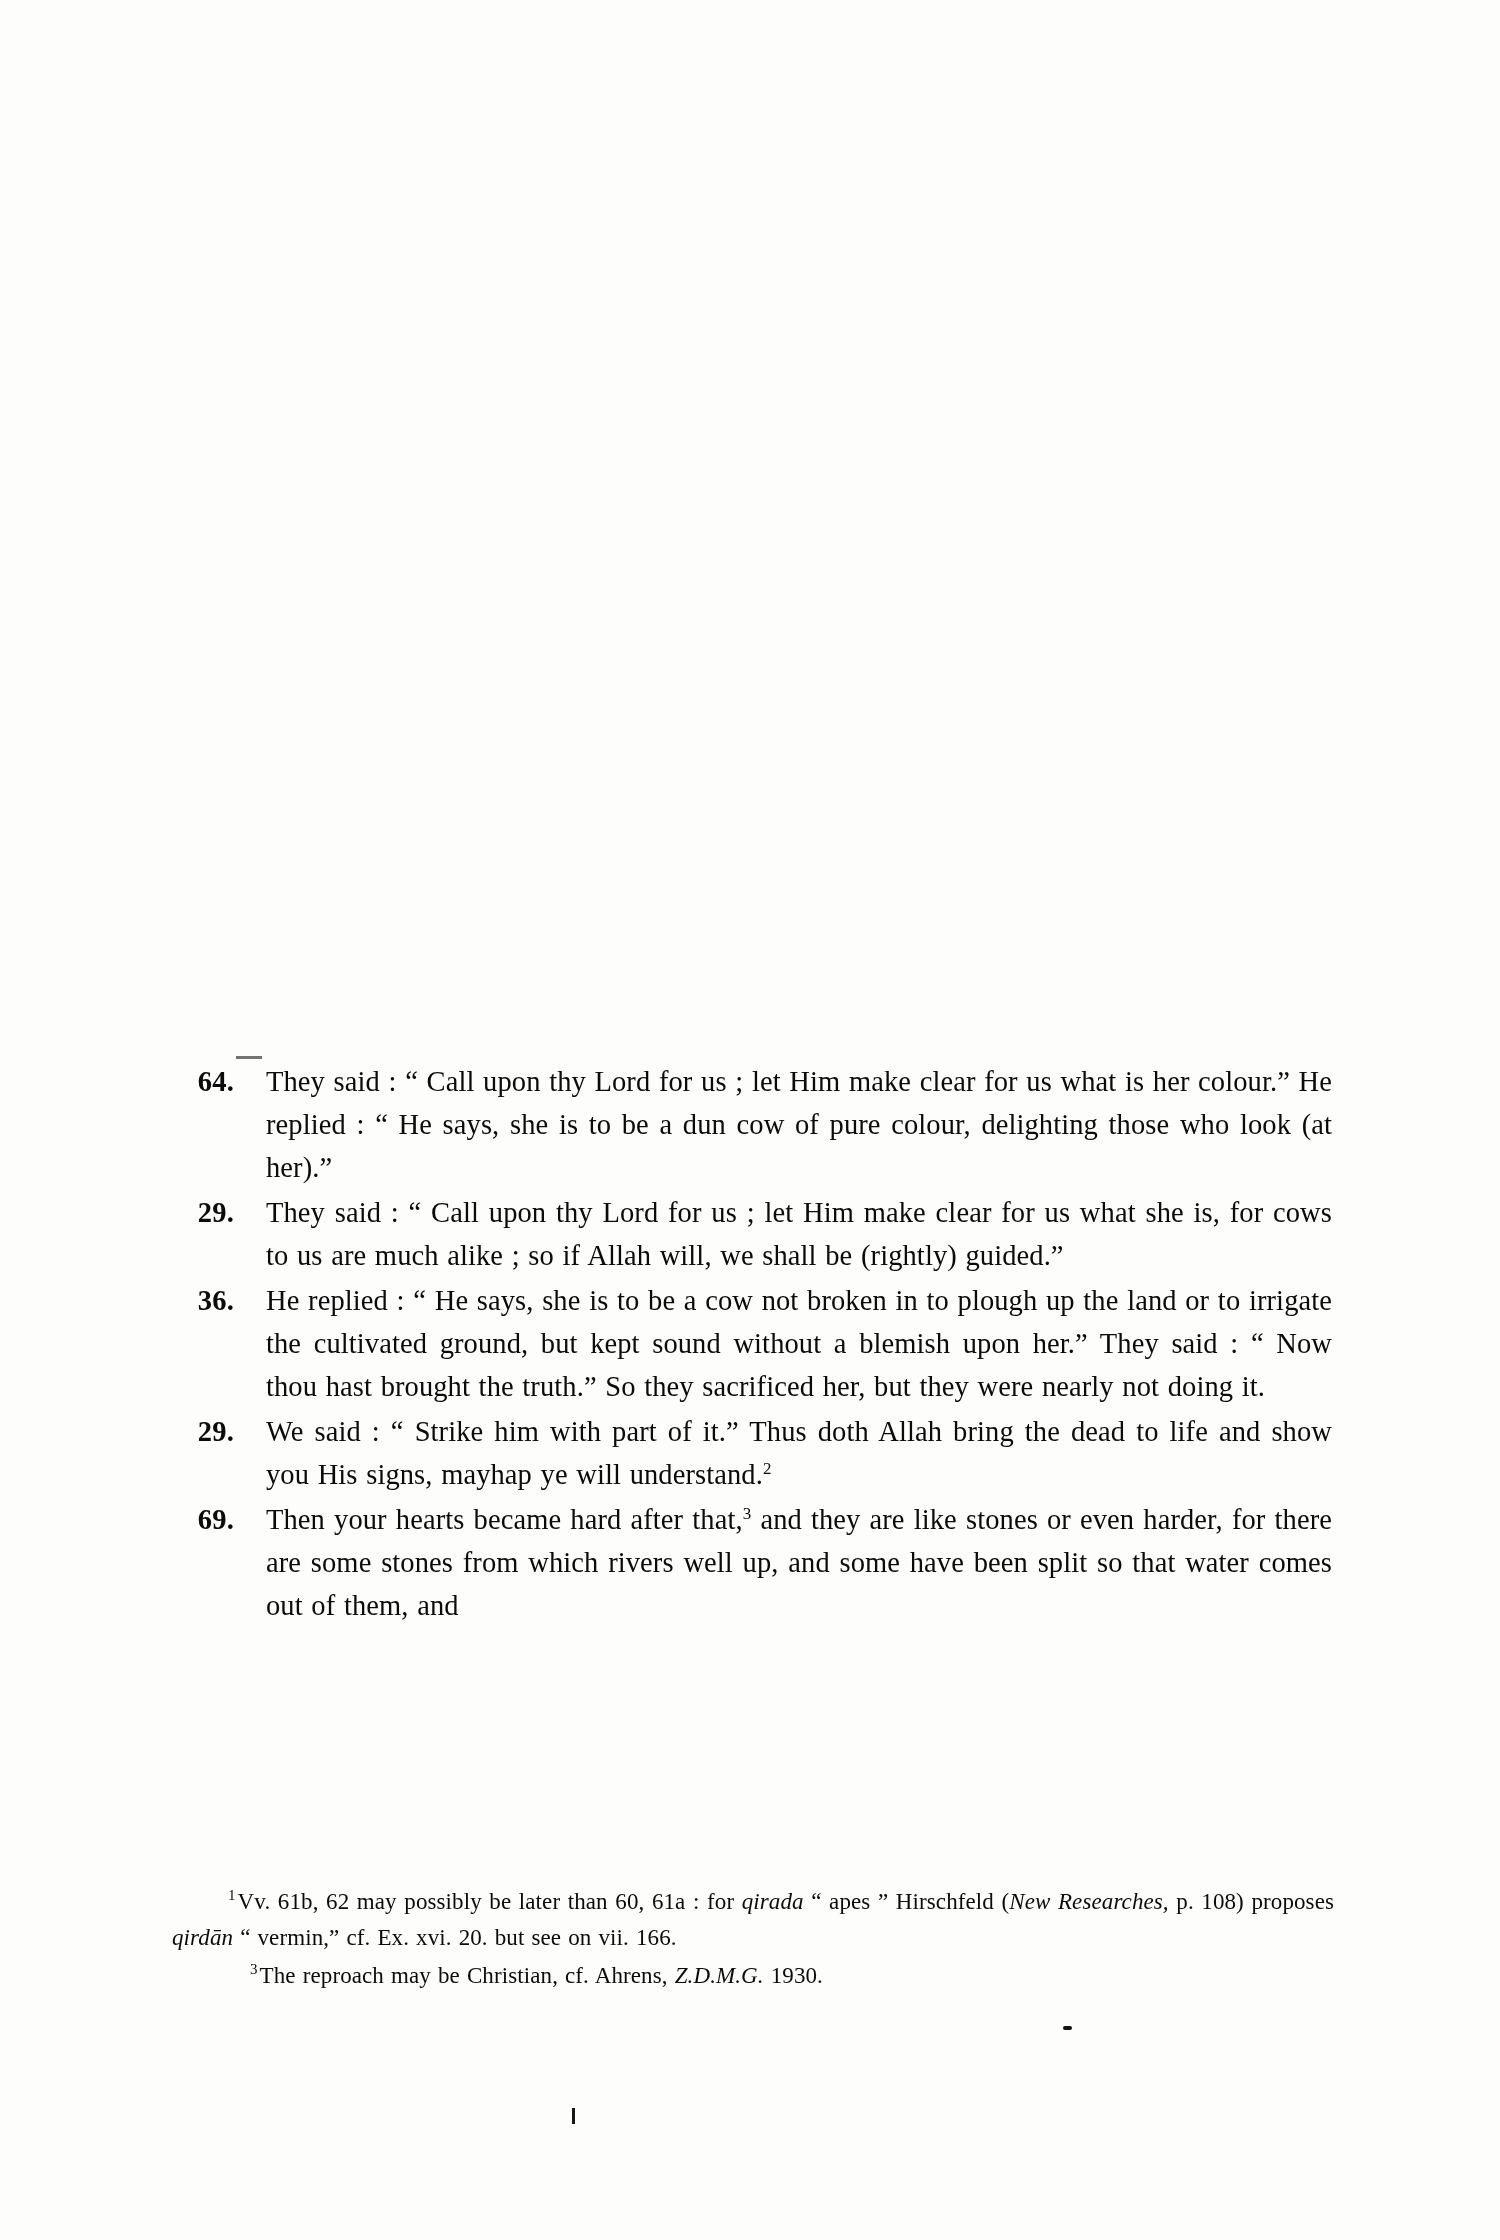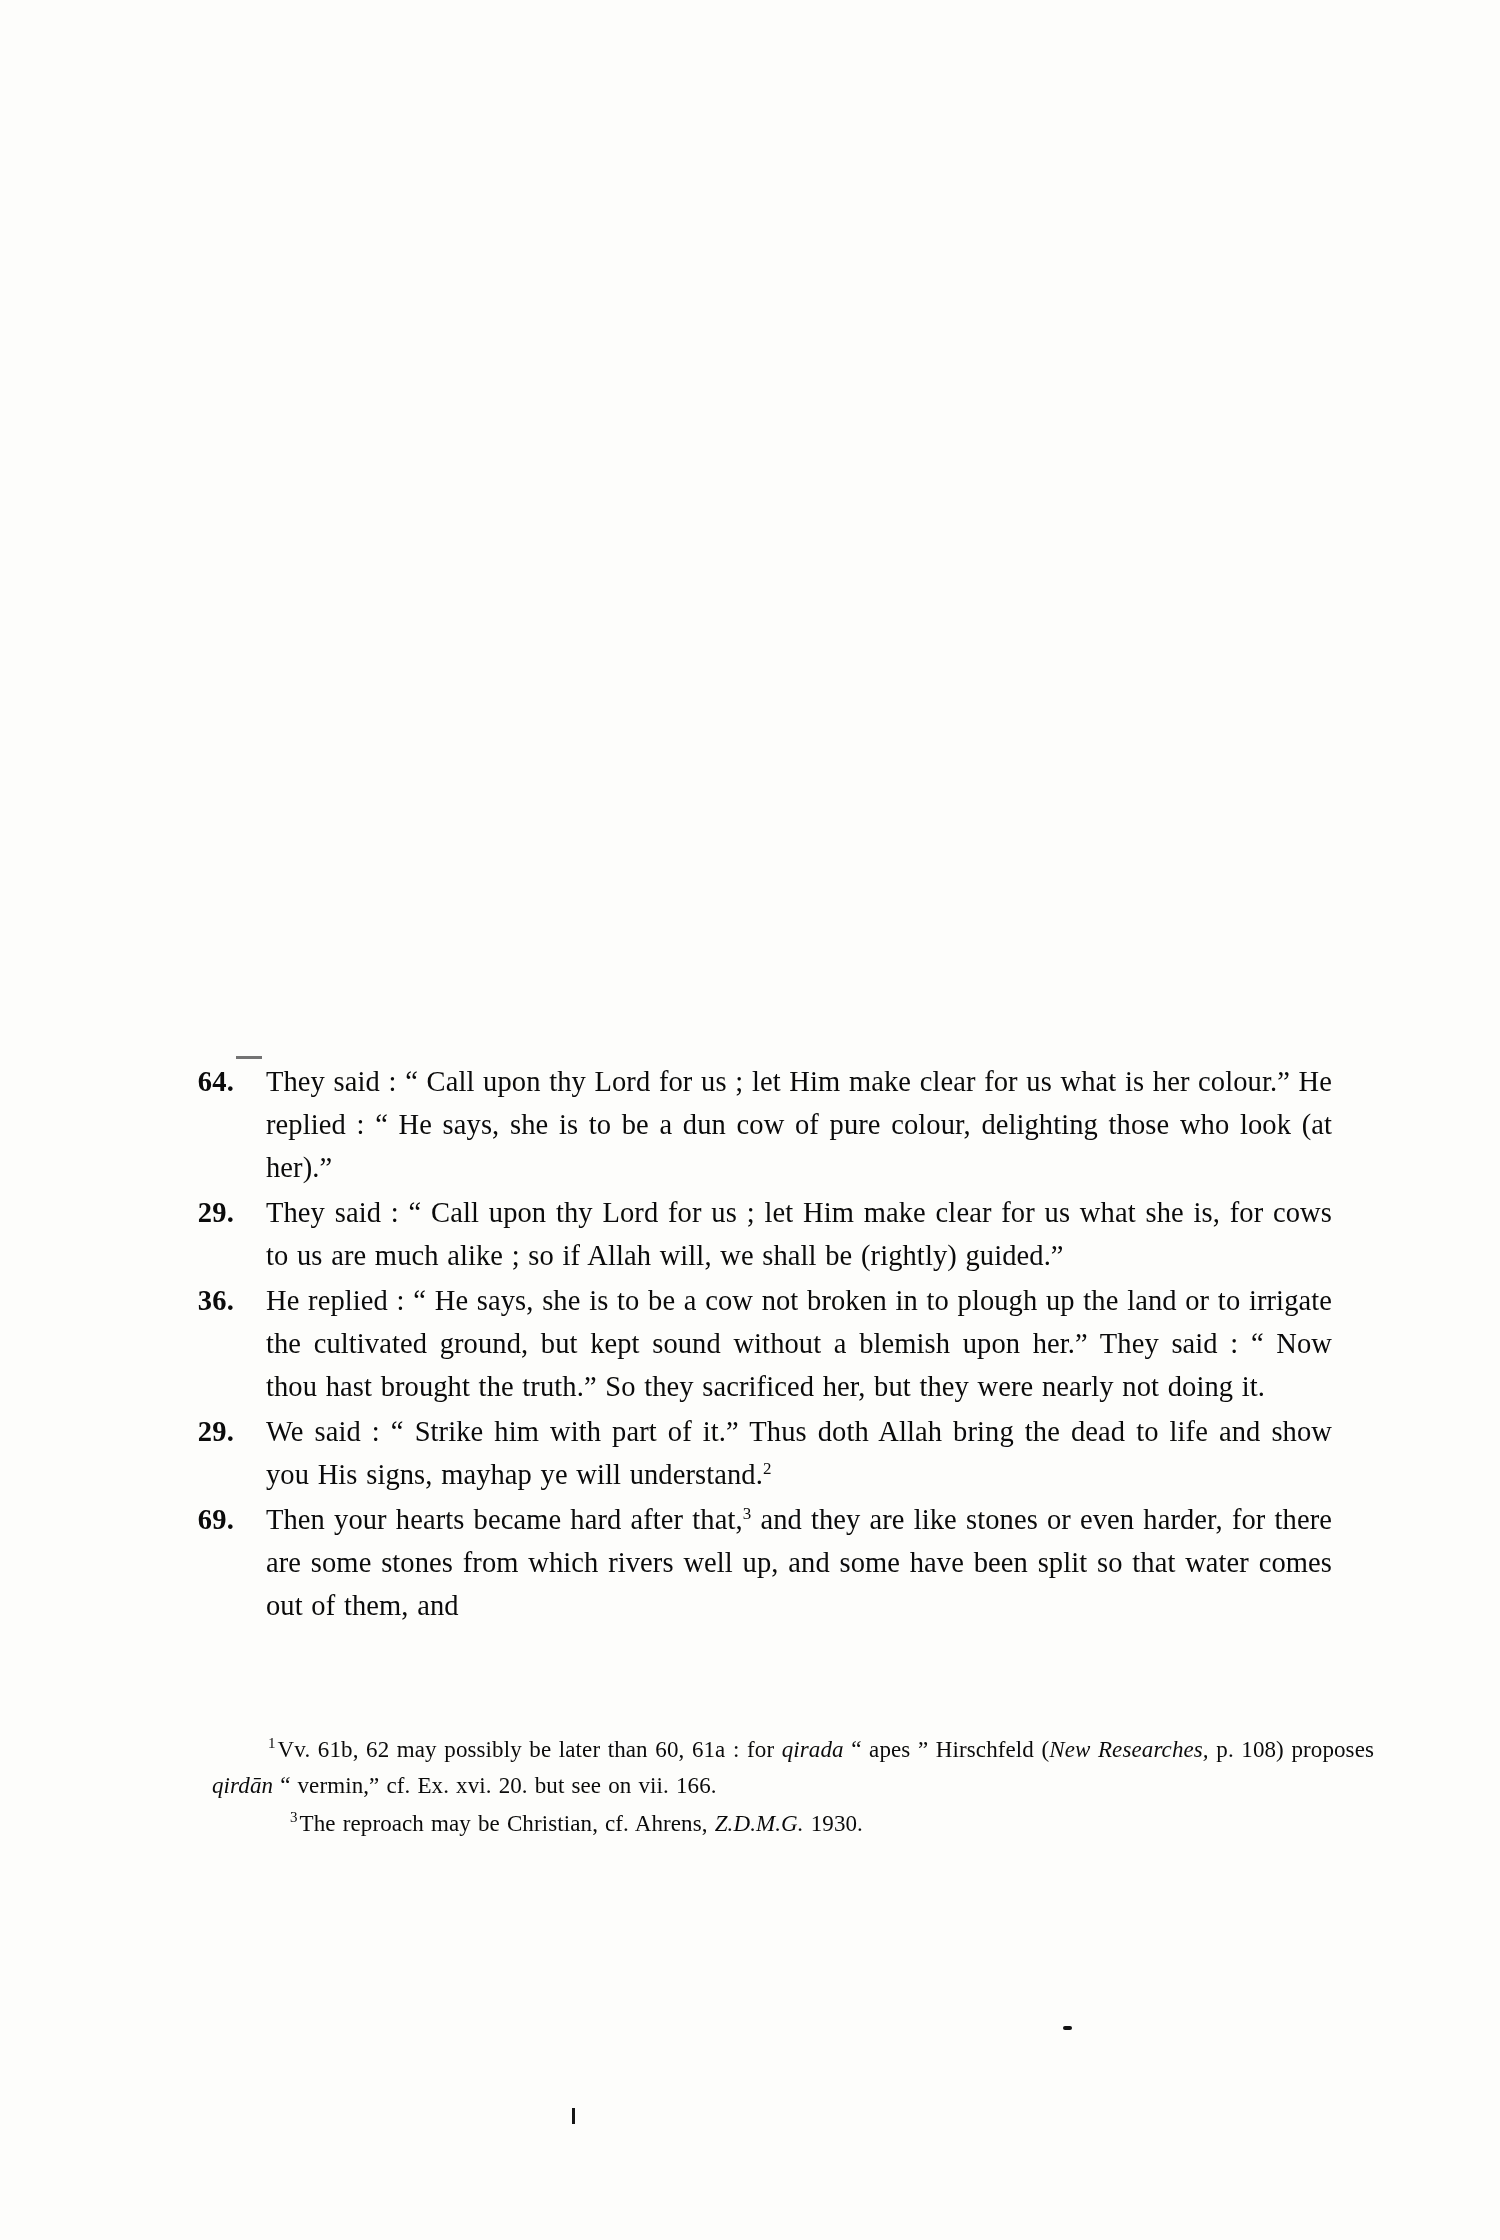--- a/index.html
+++ b/index.html
@@ -60,26 +60,25 @@
     word-spacing: 1.4px;
   }
   .verse-text sup {
     font-size: 17px;
     vertical-align: super;
     line-height: 0;
   }
   .footnotes {
     position: absolute;
     left: 172px;
-    top: 1732px;
+    top: 1884px;
     width: 1162px;
     font-size: 23px;
     line-height: 36px;
     letter-spacing: 0.1px;
-    margin-left: 40px;
   }
   .footnote {
     margin: 0 0 2px 0;
     text-align: justify;
     word-spacing: 1.2px;
   }
   .footnote.fn1 {
     text-indent: 56px;
   }
   .footnote.fn2, .footnote.fn3 {

